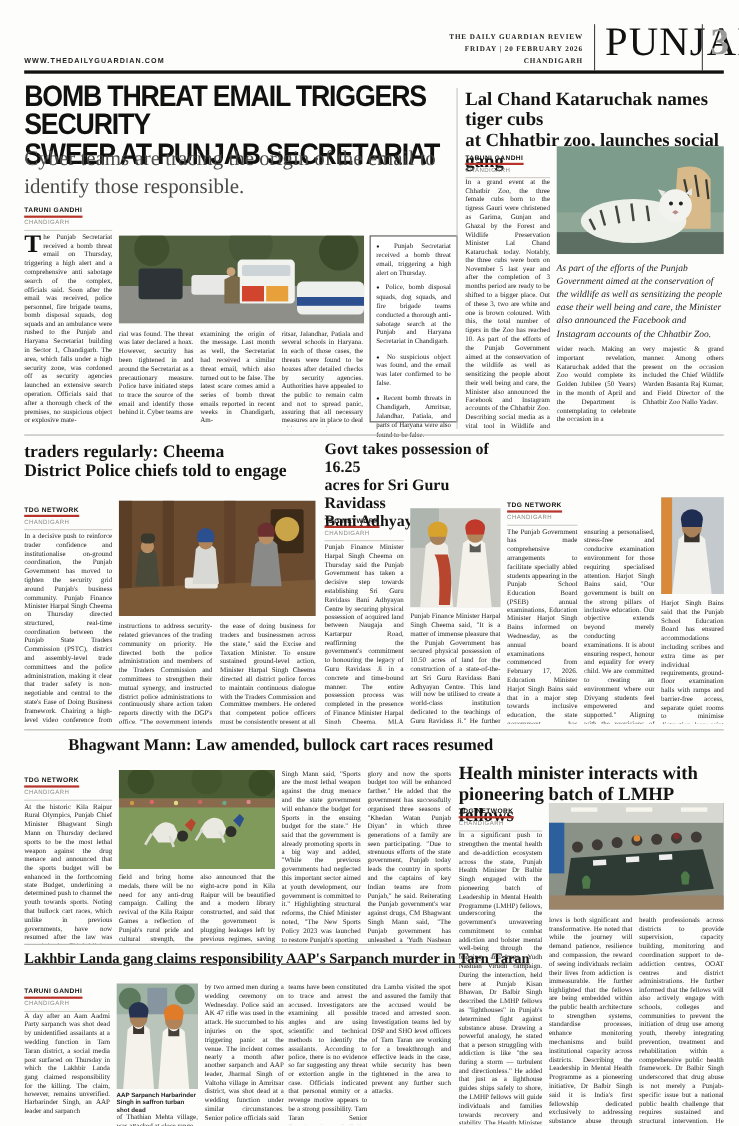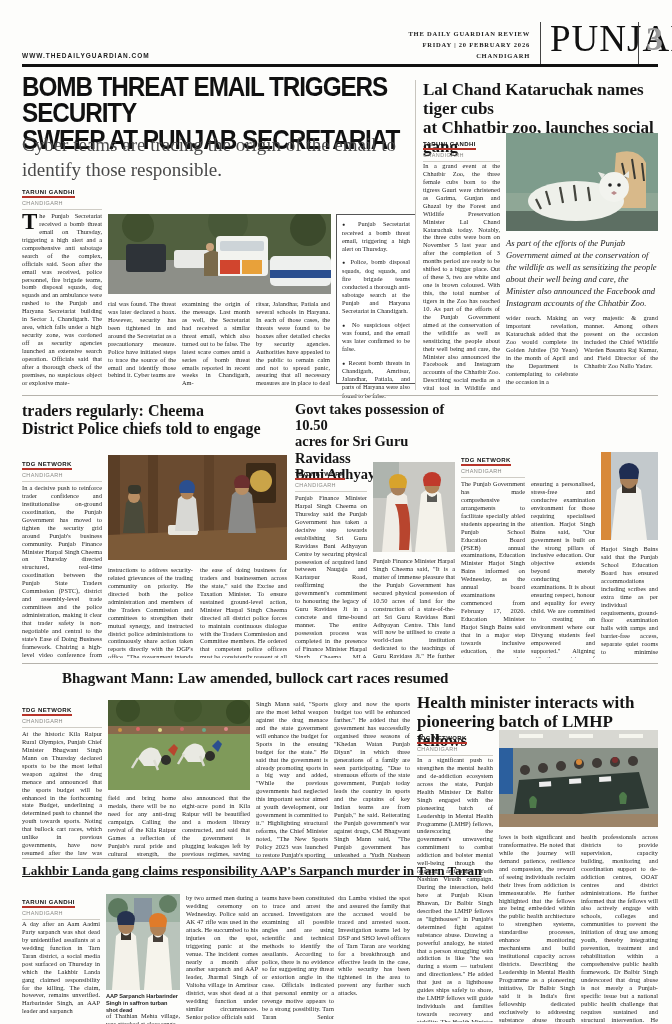--- a/index.html
+++ b/index.html
@@ -118,21 +118,21 @@
       <path d="M116 30 l4 18 M126 26 l3 20 M136 30 l2 18" stroke="#3a3a34" stroke-width="2" fill="none"></path>
       <ellipse cx="70" cy="68" rx="48" ry="20" fill="#eef0ea"></ellipse>
       <circle cx="108" cy="54" r="15" fill="#f2f3ee"></circle>
       <path d="M96 46 l-4 -7 7 2 z M117 43 l6 -5 0 7 z" fill="#e8e9e3"></path>
       <circle cx="104" cy="52" r="1.8" fill="#222"></circle>
         <circle cx="113" cy="52" r="1.8" fill="#222"></circle>
       <path d="M108 58 l3 2 -3 2 -3 -2 z" fill="#b98a8a"></path>
       <path d="M40 58 l4 14 M54 54 l3 16 M68 52 l2 16 M82 54 l2 14 M30 66 l5 10" stroke="#44453e" stroke-width="2.2" fill="none"></path>
     </svg>
   </div>
-  <div class="abs caption-i" style="left:506px;top:237px;width:152px;">As part of the efforts of the Punjab Government aimed at the conservation of the wildlife as well as sensitizing the people about their well being and care, the Minister also announced the Facebook and Instagram accounts of the Chhatbir Zoo.</div>
+  <div class="abs caption-i" style="left:506px;top:237px;width:152px;">As part of the efforts of the Punjab Government aimed at the conservation of the wildlife as well as sensitizing the people ease their well being and care, the Minister also announced the Facebook and Instagram accounts of the Chhatbir Zoo.</div>
   <div class="abs bodycol" style="left:506px;top:314px;width:72px;height:76px;">wider reach. Making an important revelation, Kataruchak added that the Zoo would complete its Golden Jubilee (50 Years) in the month of April and the Department is contemplating to celebrate the occasion in a</div>
   <div class="abs bodycol" style="left:584px;top:314px;width:74px;height:76px;">very majestic &amp; grand manner. Among others present on the occasion included the Chief Wildlife Warden Basanta Raj Kumar, and Field Director of the Chhatbir Zoo Nallo Yadav.</div>
 
   <div class="abs hrule-thin" style="left:22px;top:395px;width:636px;"></div>
 
   <div class="abs hl-serif" style="left:22px;top:402px;width:268px;font-size:16px;">
     <div>traders regularly: Cheema</div>
     <div>District Police chiefs told to engage</div>
   </div>
   <div class="abs byline" style="left:22px;top:452px;width:80px;">
@@ -160,21 +160,21 @@
         <path d="M71 33 a8 8 0 0 1 16 0 l-1 5 -14 0 z" fill="#2b4f8f"></path>
       <path d="M124 40 q10 -12 20 0 l4 38 -28 0 z" fill="#8a8a88"></path>
       <circle cx="134" cy="33" r="7" fill="#b98e63"></circle>
         <path d="M126 28 a8 8 0 0 1 16 0 l-1 5 -14 0 z" fill="#6b2f2f"></path>
     </svg>
   </div>
   <div class="abs bodycol" style="left:108px;top:566px;width:85px;height:92px;">instructions to address security-related grievances of the trading community on priority. He directed both the police administration and members of the Traders Commission and committees to strengthen their mutual synergy, and instructed district police administrations to continuously share action taken reports directly with the DGP's office. "The government intends to empower the Traders Commission and utilise it as a key vehicle to significantly improve</div>
   <div class="abs bodycol" style="left:200px;top:566px;width:87px;height:92px;">the ease of doing business for traders and businessmen across the state," said the Excise and Taxation Minister. To ensure sustained ground-level action, Minister Harpal Singh Cheema directed all district police forces to maintain continuous dialogue with the Traders Commission and Committee members. He ordered that competent police officers must be consistently present at all Traders Commission and Committee meetings at constituency and district levels so that emerging challenges can be addressed and resolved swiftly.</div>
 
   <div class="abs hl-serif" style="left:295px;top:401px;width:162px;font-size:14.5px;">
-    <div>Govt takes possession of 10.50</div>
+    <div>Govt takes possession of 16.25</div>
     <div>acres for Sri Guru Ravidass</div>
     <div>Bani Adhyayan centre</div>
   </div>
   <div class="abs byline" style="left:295px;top:462px;width:72px;">
     <div class="by-name">TDG NETWORK</div>
     <div class="by-loc">CHANDIGARH</div>
     <div class="tail"></div>
   </div>
   <div class="abs bodycol" style="left:295px;top:494px;width:72px;height:164px;">Punjab Finance Minister Harpal Singh Cheema on Thursday said the Punjab Government has taken a decisive step towards establishing Sri Guru Ravidass Bani Adhyayan Centre by securing physical possession of acquired land between Naugaja and Kartarpur Road, reaffirming the government's commitment to honouring the legacy of Guru Ravidass Ji in a concrete and time-bound manner. The entire possession process was completed in the presence of Finance Minister Harpal Singh Cheema, MLA Balkar Singh, Chairman Punjab Agriculture Development Bank Pawan Teenu, Deputy Commissioner Dr. Himanshu Aggarwal and representatives of Dera Sachkhand Ballan. Speaking on this occasion,</div>
   <div class="abs photo" style="left:373px;top:462px;width:82px;height:90px;">

